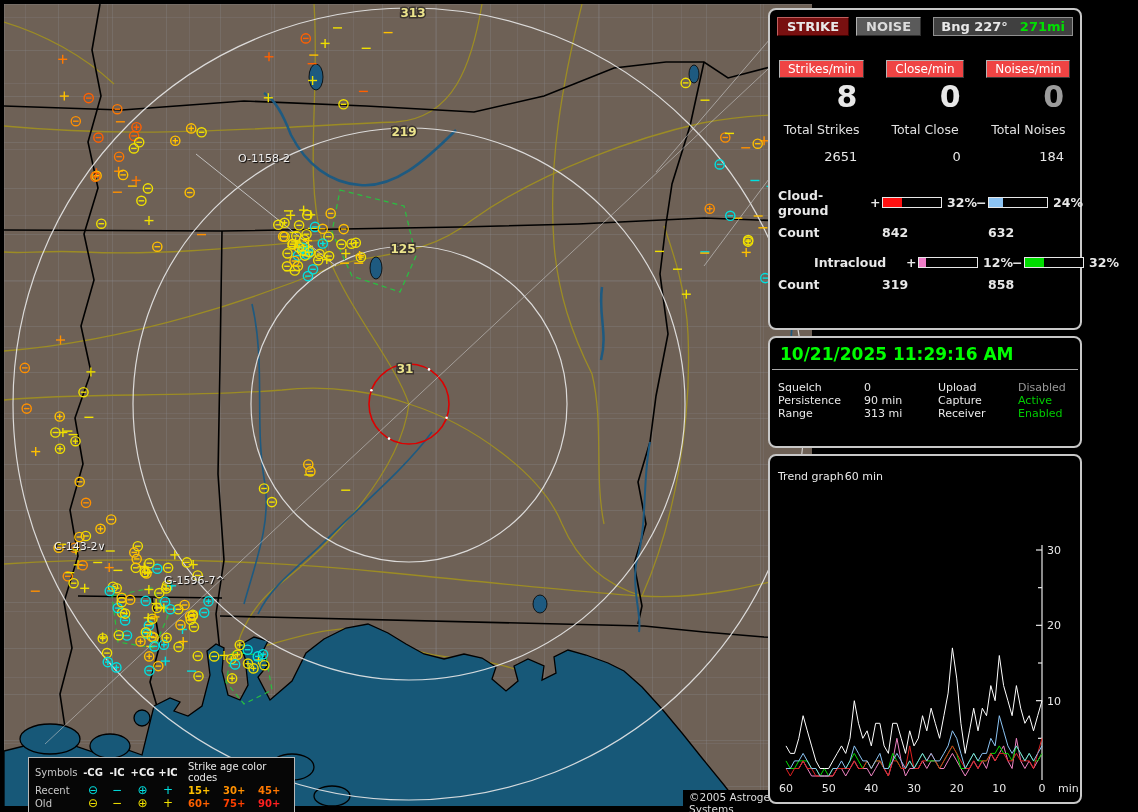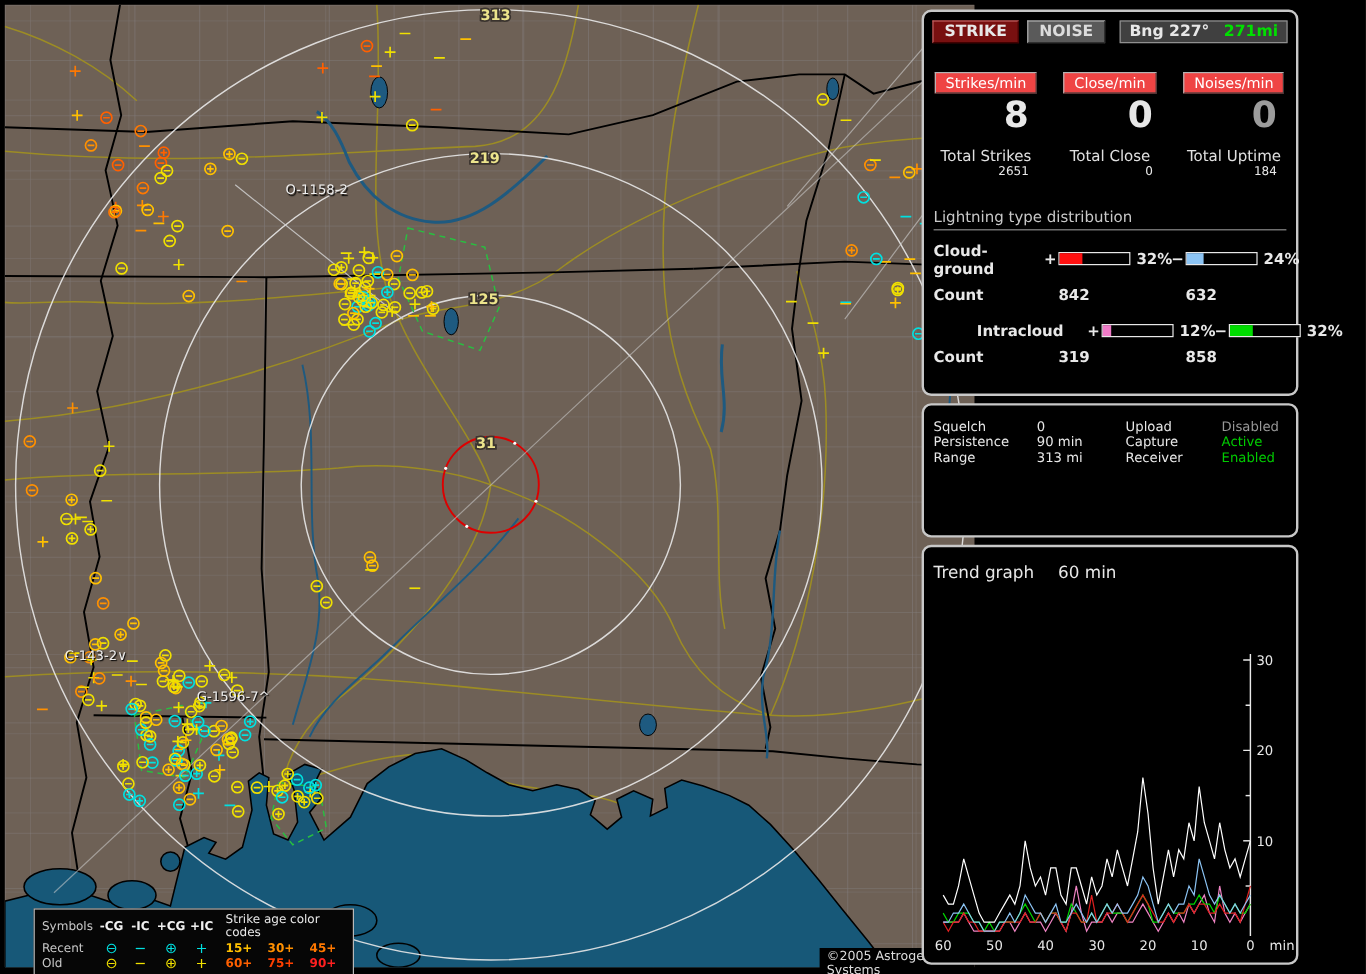--- a/index.html
+++ b/index.html
@@ -40,41 +40,41 @@
   #noise-btn  { background:#5a5a5a; color:#dcdcdc; border-color:#b0b0b0 #303030 #303030 #b0b0b0; }
   .bng-box { margin-left:auto; background:#404040; border:1px solid #909090; padding:1px 7px;
     display:flex; gap:12px; font-weight:bold; font-size:13px; }
 
   .rate-grid { display:grid; grid-template-columns:1fr 1fr 1fr; margin-top:24px; }
   .rate-head { justify-self:center; background:#ef4444; border:1px solid;
     border-color:#b4b4b4 #3a3a3a #3a3a3a #b4b4b4; color:#fff; font-size:12px; padding:1px 8px; }
   .rate-val { font-size:30px; font-weight:bold; text-align:right; padding-right:16px; line-height:1.05; margin-top:3px; }
   .dim { color:#9c9c9c; }
   .total-label { text-align:center; font-size:12.5px; margin-top:9px; color:#e0e0e0; }
-  .total-val { text-align:right; padding-right:16px; font-size:10px; margin-top:1px; }
+  .total-val { text-align:right; padding-right:16px; font-size:13px; margin-top:12px; }
 
   .dist { margin:24px 8px 0; }
   .dist-title { font-size:12.5px; color:#c8c8c8; border-bottom:1px solid #8a8a8a; padding-bottom:3px; }
   .dist-row { display:grid; grid-template-columns:92px 12px 60px 34px 12px 60px 1fr;
     align-items:center; margin-top:9px; font-size:12.5px; font-weight:bold; }
   .dist-row.second { margin-top:15px;margin-left:36px; }
   .dist-bar { height:11px; border:1px solid #e8e8e8; background:#000; }
   .dist-bar i { display:block; height:100%; }
   .pct { padding-left:5px; }
   .count-row { display:grid; grid-template-columns:104px 106px 1fr; font-size:12.5px;
     font-weight:bold; margin-top:7px; }
 
   .date { color:#00ff00; font-weight:bold; font-size:17px; padding:6px 8px 5px;
     border-bottom:1px solid #a8a8a8; margin:0 2px; }
   .status-grid { display:grid; grid-template-columns:86px 74px 80px auto;
     font-size:11px; row-gap:0; padding:11px 8px; }
 
   .uptime-grid { display:grid; grid-template-columns:86px 62px 88px auto;
     font-size:12.5px; row-gap:9px; padding:10px 8px 0; }
-  .trend-row { display:flex; gap:20px; font-size:14px; padding:14px 8px 0; }
+  .trend-row { display:flex; gap:1px; font-size:11px; padding:14px 8px 0; }
 
   #trend-wrap { position:absolute; left:4px; top:88px; width:306px; height:256px; }
   .axln { stroke:#e8e8e8; stroke-width:1.2; }
   .axt { fill:#e8e8e8; font-size:11px; font-family:"DejaVu Sans",sans-serif; }
   .am { text-anchor:middle; }
 </style>
 </head>
 <body>
 
 <div id="map-area">
@@ -1241,28 +1241,27 @@
 
   <div class="rate-grid">
     <span class="rate-head">Strikes/min</span>
     <span class="rate-head">Close/min</span>
     <span class="rate-head">Noises/min</span>
     <div class="rate-val">8</div>
     <div class="rate-val">0</div>
     <div class="rate-val dim">0</div>
     <div class="total-label">Total Strikes</div>
     <div class="total-label">Total Close</div>
-    <div class="total-label dim">Total Uptime</div>
+    <div class="total-label dim">Total Noises</div>
     <div class="total-val">2651</div>
     <div class="total-val">0</div>
     <div class="total-val">184</div>
   </div>
 
   <div class="dist">
-    <div class="dist-title">Lightning type distribution</div>
 
     <div class="dist-row">
       <span>Cloud-ground</span>
       <span>+</span>
       <span class="dist-bar">
           <i style="width: 32%; background: rgb(255, 16, 16);"></i>
         </span>
       <span class="pct">32%</span>
       <span>−</span>
       <span class="dist-bar">
@@ -1291,20 +1290,21 @@
     </div>
     <div class="count-row">
       <span>Count</span>
       <span>319</span>
       <span>858</span>
     </div>
   </div>
 </div>
 
 <div id="box-b" class="panel-box">
+  <div class="date">10/21/2025 11:29:16 AM</div>
   <div class="status-grid">
     <span>Squelch</span>
     <span>0</span>
     <span>Upload</span>
     <span style="color: rgb(152, 152, 152);">Disabled</span>
     <span>Persistence</span>
     <span>90 min</span>
     <span>Capture</span>
     <span style="color: rgb(0, 204, 0);">Active</span>
     <span>Range</span>

